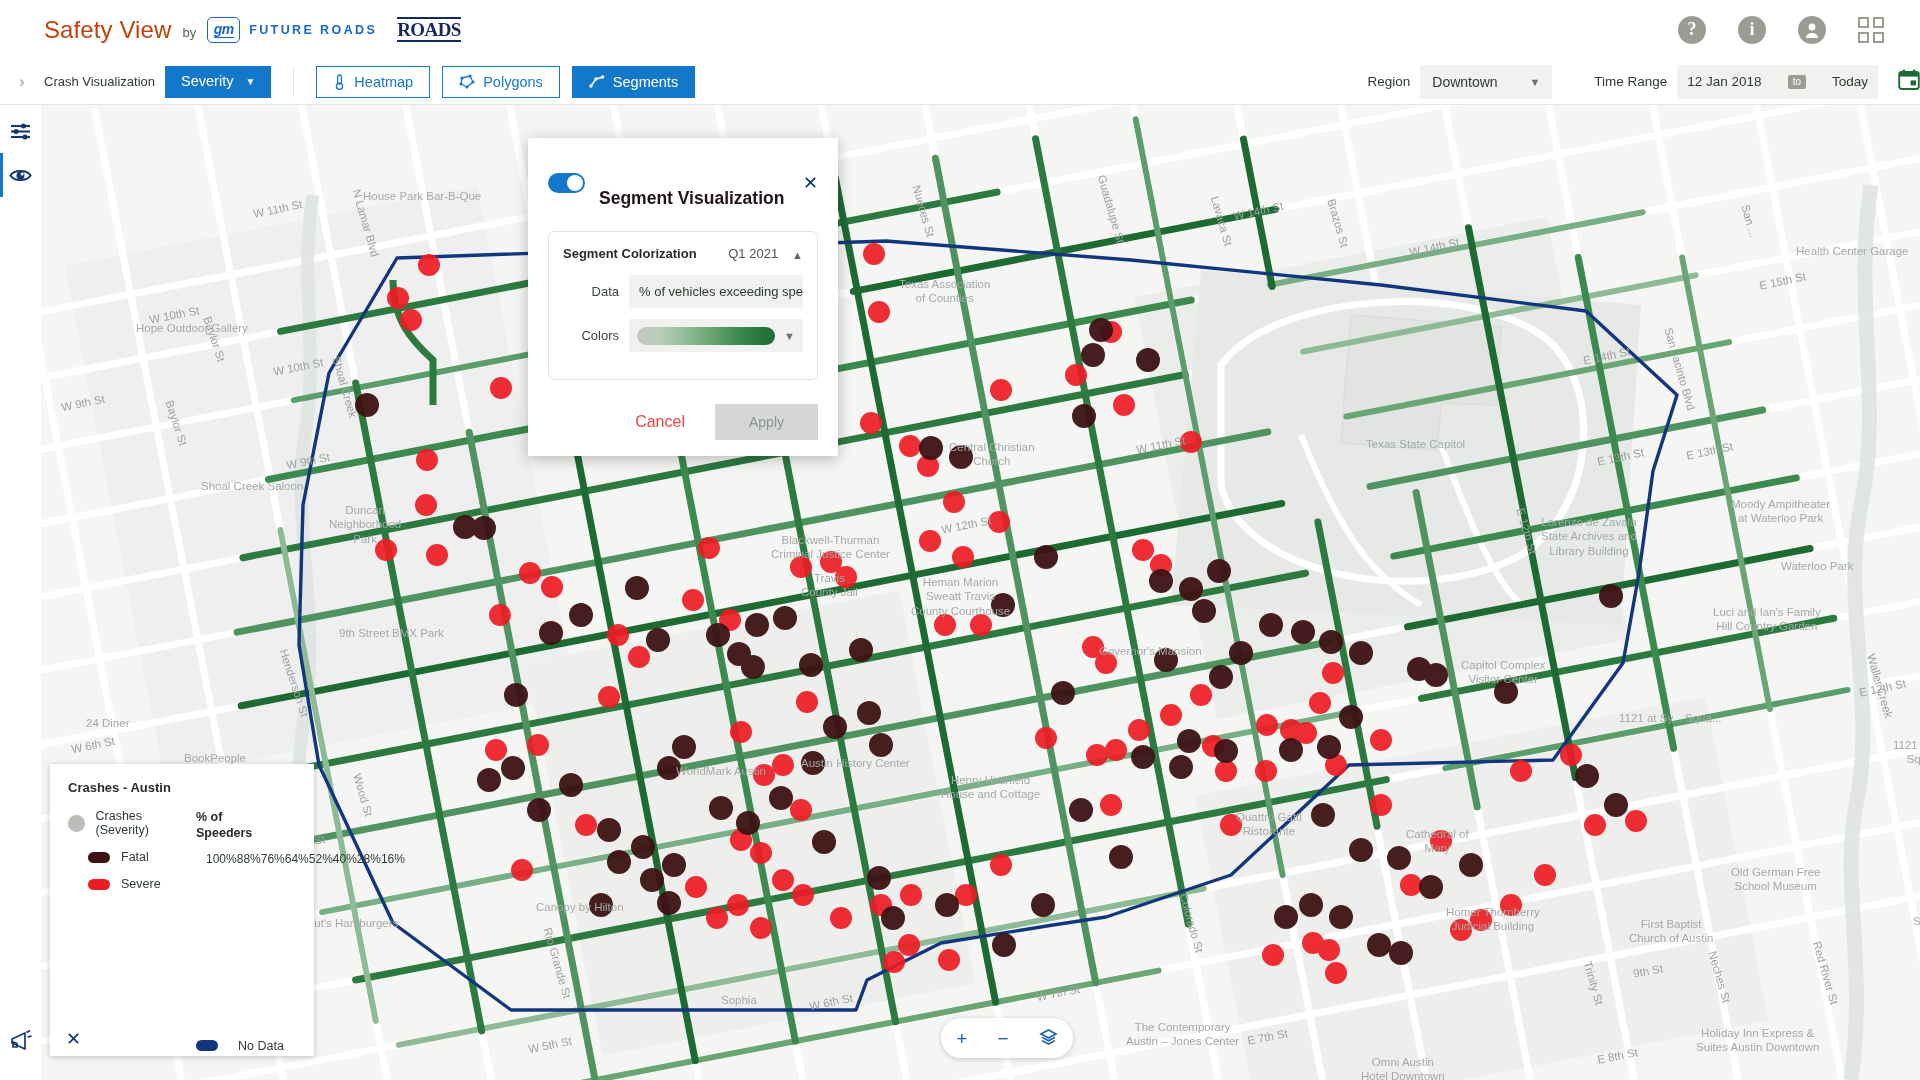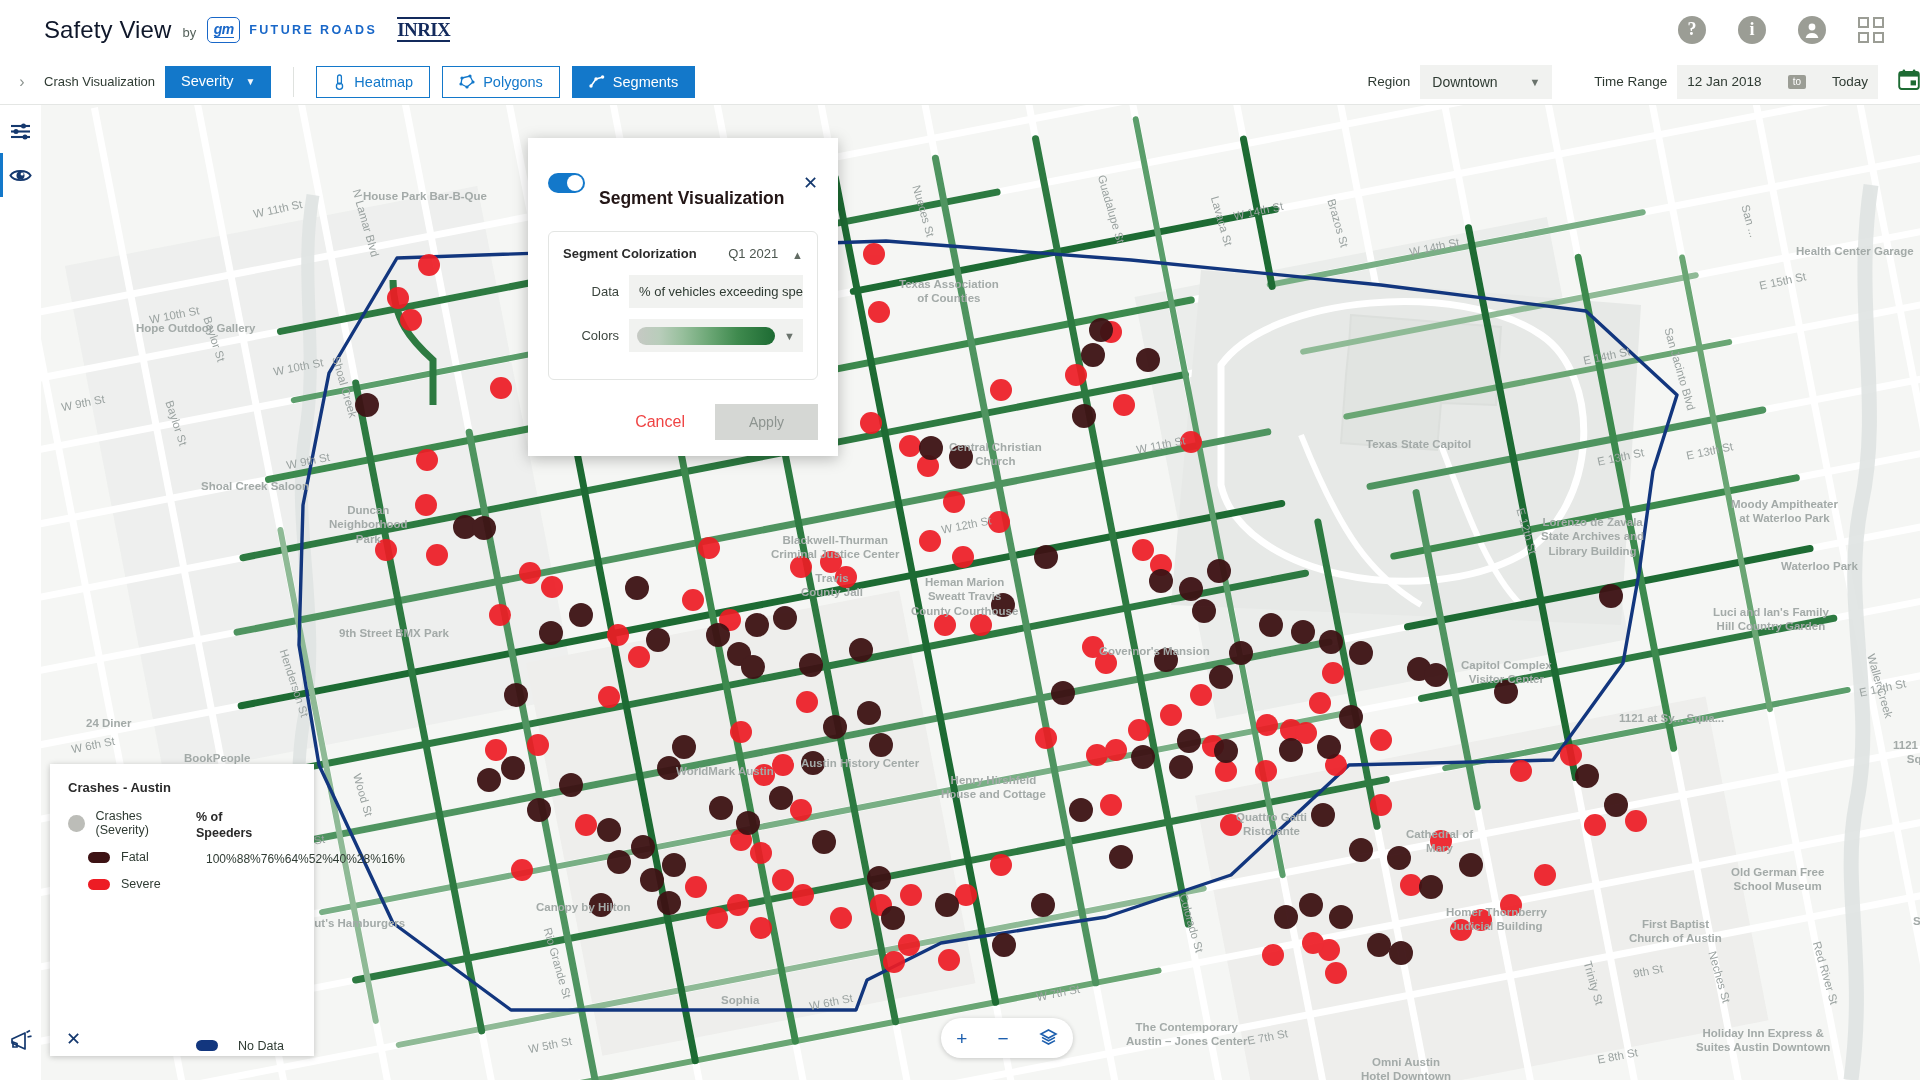--- a/index.html
+++ b/index.html
@@ -13,21 +13,21 @@
   }
   #app { position: relative; width: 1920px; height: 1080px; }
 
   
   .topbar {
     position: absolute; top: 0; left: 0; width: 1920px; height: 59px;
     background: #ffffff; display: flex; align-items: center;
     padding: 0 22px 0 44px; z-index: 60;
   }
   .brand-title {
-    font-size: 24px; color: #0f172a; font-weight: 400; letter-spacing: .1px;
+    font-size: 24px; color: #c2410c; font-weight: 400; letter-spacing: .1px;
   }
   .brand-by { font-size: 13px; color: #55625b; margin: 6px 0 0 11px; }
   .gm-badge {
     margin-left: 11px; width: 33px; height: 26px; border: 1.6px solid #1967c8;
     border-radius: 5px; display: flex; align-items: center; justify-content: center;
     color: #1967c8; font-size: 14px; font-weight: 700; font-style: italic;
     letter-spacing: -0.5px; line-height: 1;
   }
   .gm-badge u { text-decoration: none; border-bottom: 1.6px solid #1967c8; padding-bottom:1px;}
   .fr-text {
@@ -115,21 +115,21 @@
   .mapwrap {
     position: absolute; top: 105px; left: 41px; right: 0; bottom: 0;
     overflow: hidden; background: #f3f4f2;
   }
   .mapsvg { position: absolute; top: 0; left: 0; }
   .maplabel {
     position: absolute; color: #9aa2a0; font-size: 11.5px;
     white-space: nowrap; pointer-events: none;
     font-family: "Liberation Sans", sans-serif;
   }
-  .maplabel.poi { color: #a3aaa8; font-weight: bold; }
+  .maplabel.poi { color: #a3aaa8; }
   .maplabel.two { line-height: 1.25; text-align: center; }
 
   
   .legend {
     position: absolute; left: 50px; bottom: 24px; width: 264px; height: 292px;
     background: #ffffff; box-shadow: 0 1px 6px rgba(0,0,0,.22);
     z-index: 40; padding: 16px 18px 10px 18px;
   }
   .legend-title { font-size: 13px; font-weight: 700; color: #2a2a2a; margin-bottom: 14px; }
   .legend-cols { display: flex; }
@@ -218,21 +218,21 @@
 
 <div id="app">
 
   <div class="topbar">
     <div class="brand-title">Safety View</div>
     <div class="brand-by">by</div>
     <div class="gm-badge">
       <u>gm</u>
     </div>
     <div class="fr-text">FUTURE ROADS</div>
-    <div class="inrix-logo">INRIX</div>
+    <div class="inrix-logo">ROADS</div>
     <div class="topbar-spacer"></div>
     <div class="topicons">
       <div class="circ-icon">?</div>
       <div class="circ-icon">i</div>
       <div class="circ-icon">
         <svg width="20" height="20" viewBox="0 0 20 20">
             <circle cx="10" cy="7" r="3.4" fill="#fff"></circle>
             <path d="M3.6 18 a6.6 6.6 0 0 1 12.8 0z" fill="#fff"></path>
           </svg>
       </div>

